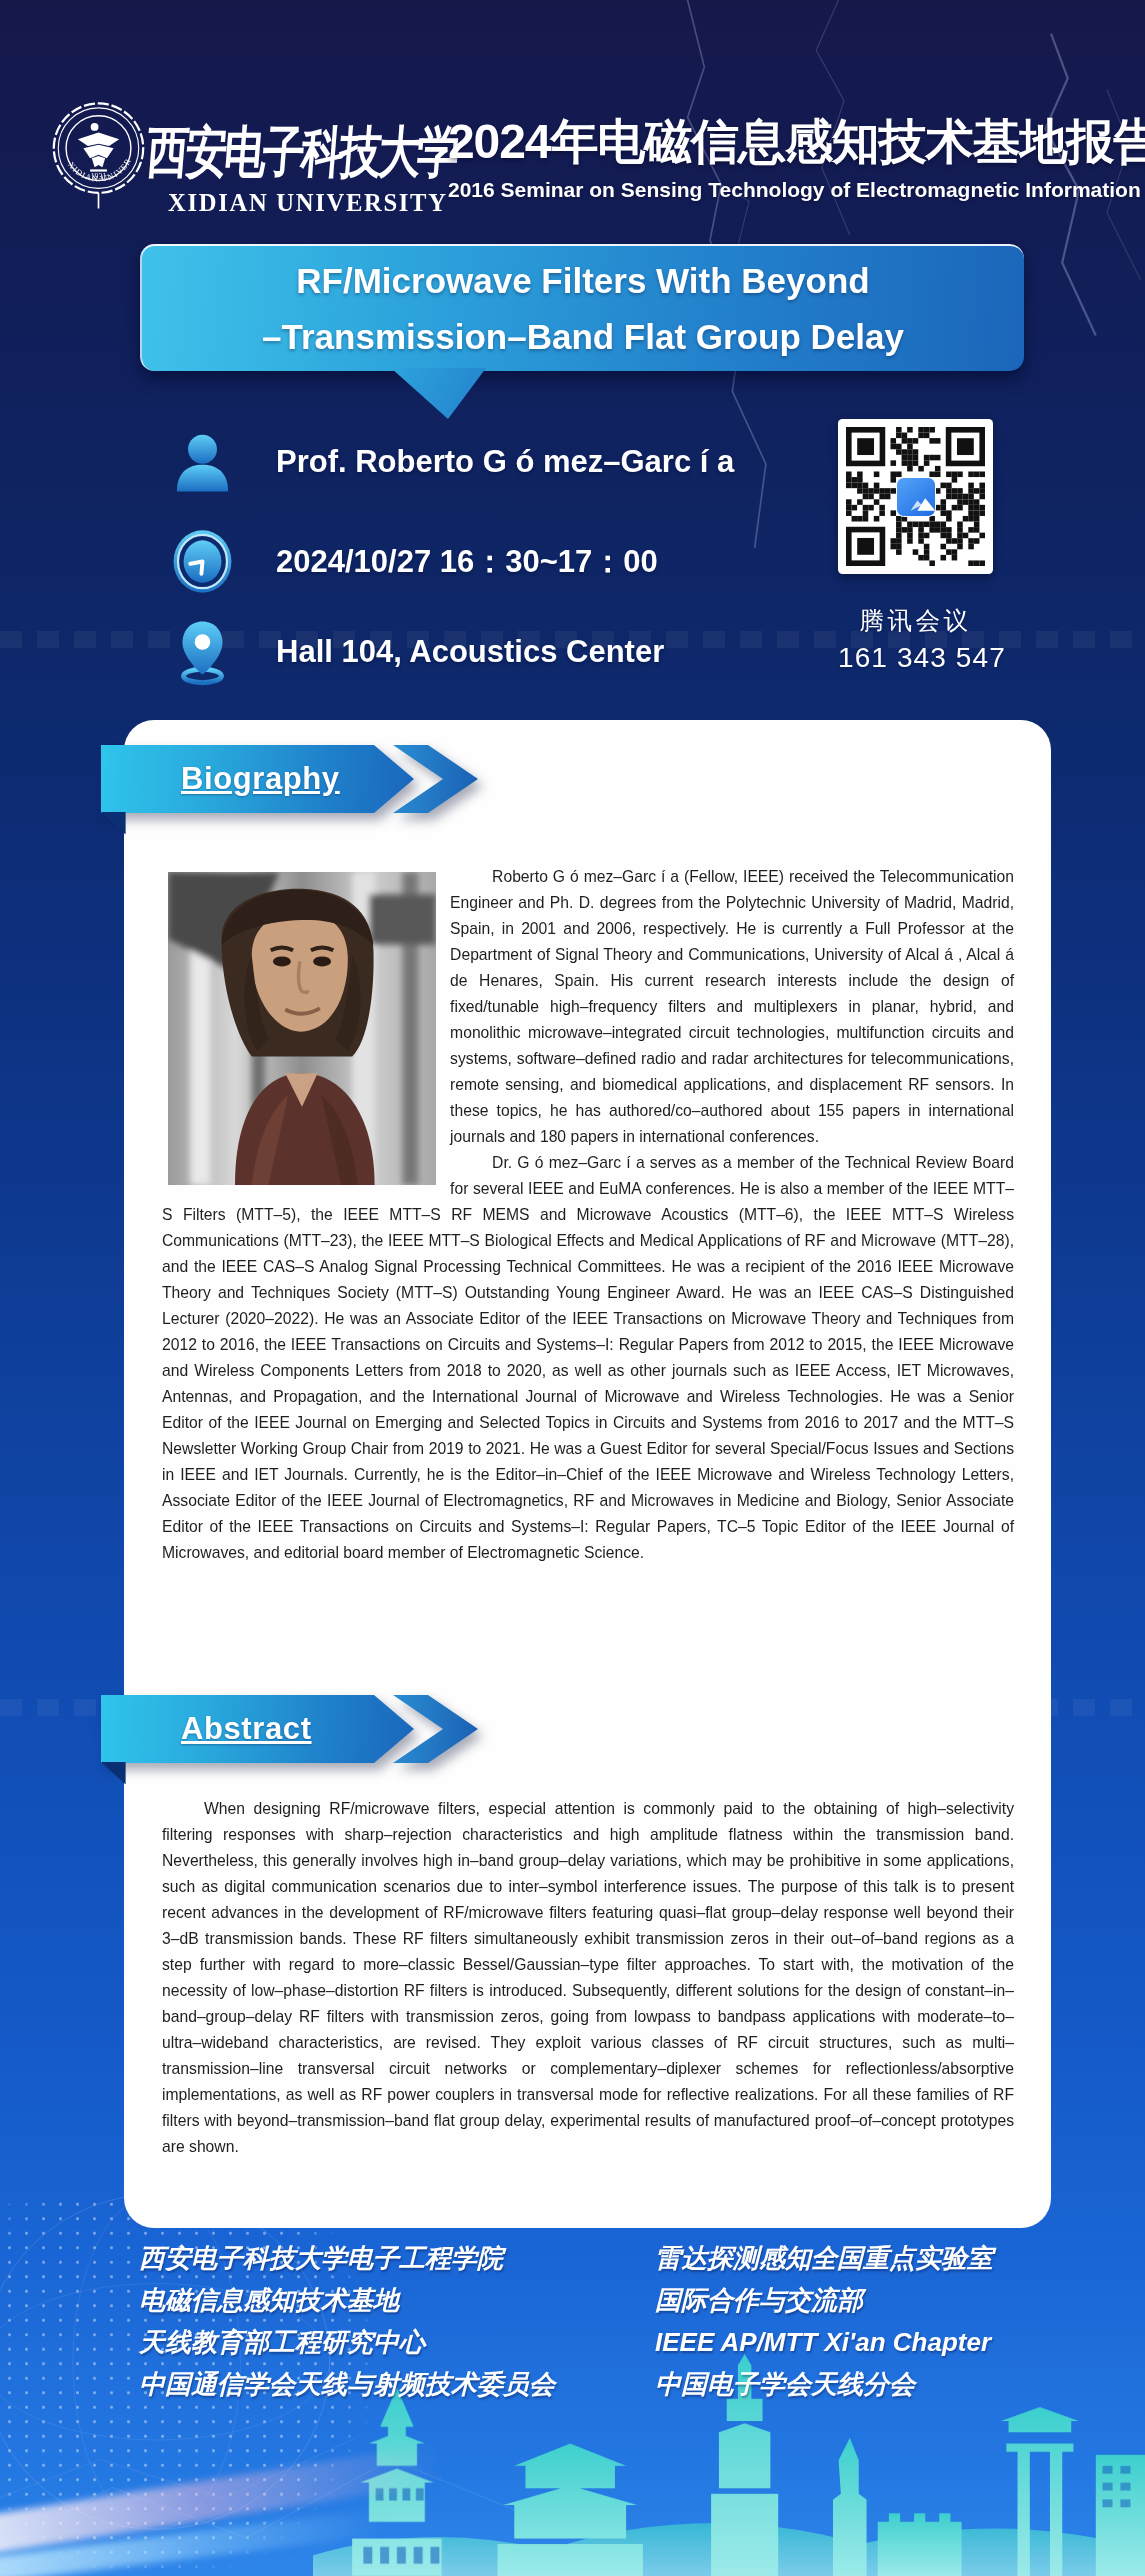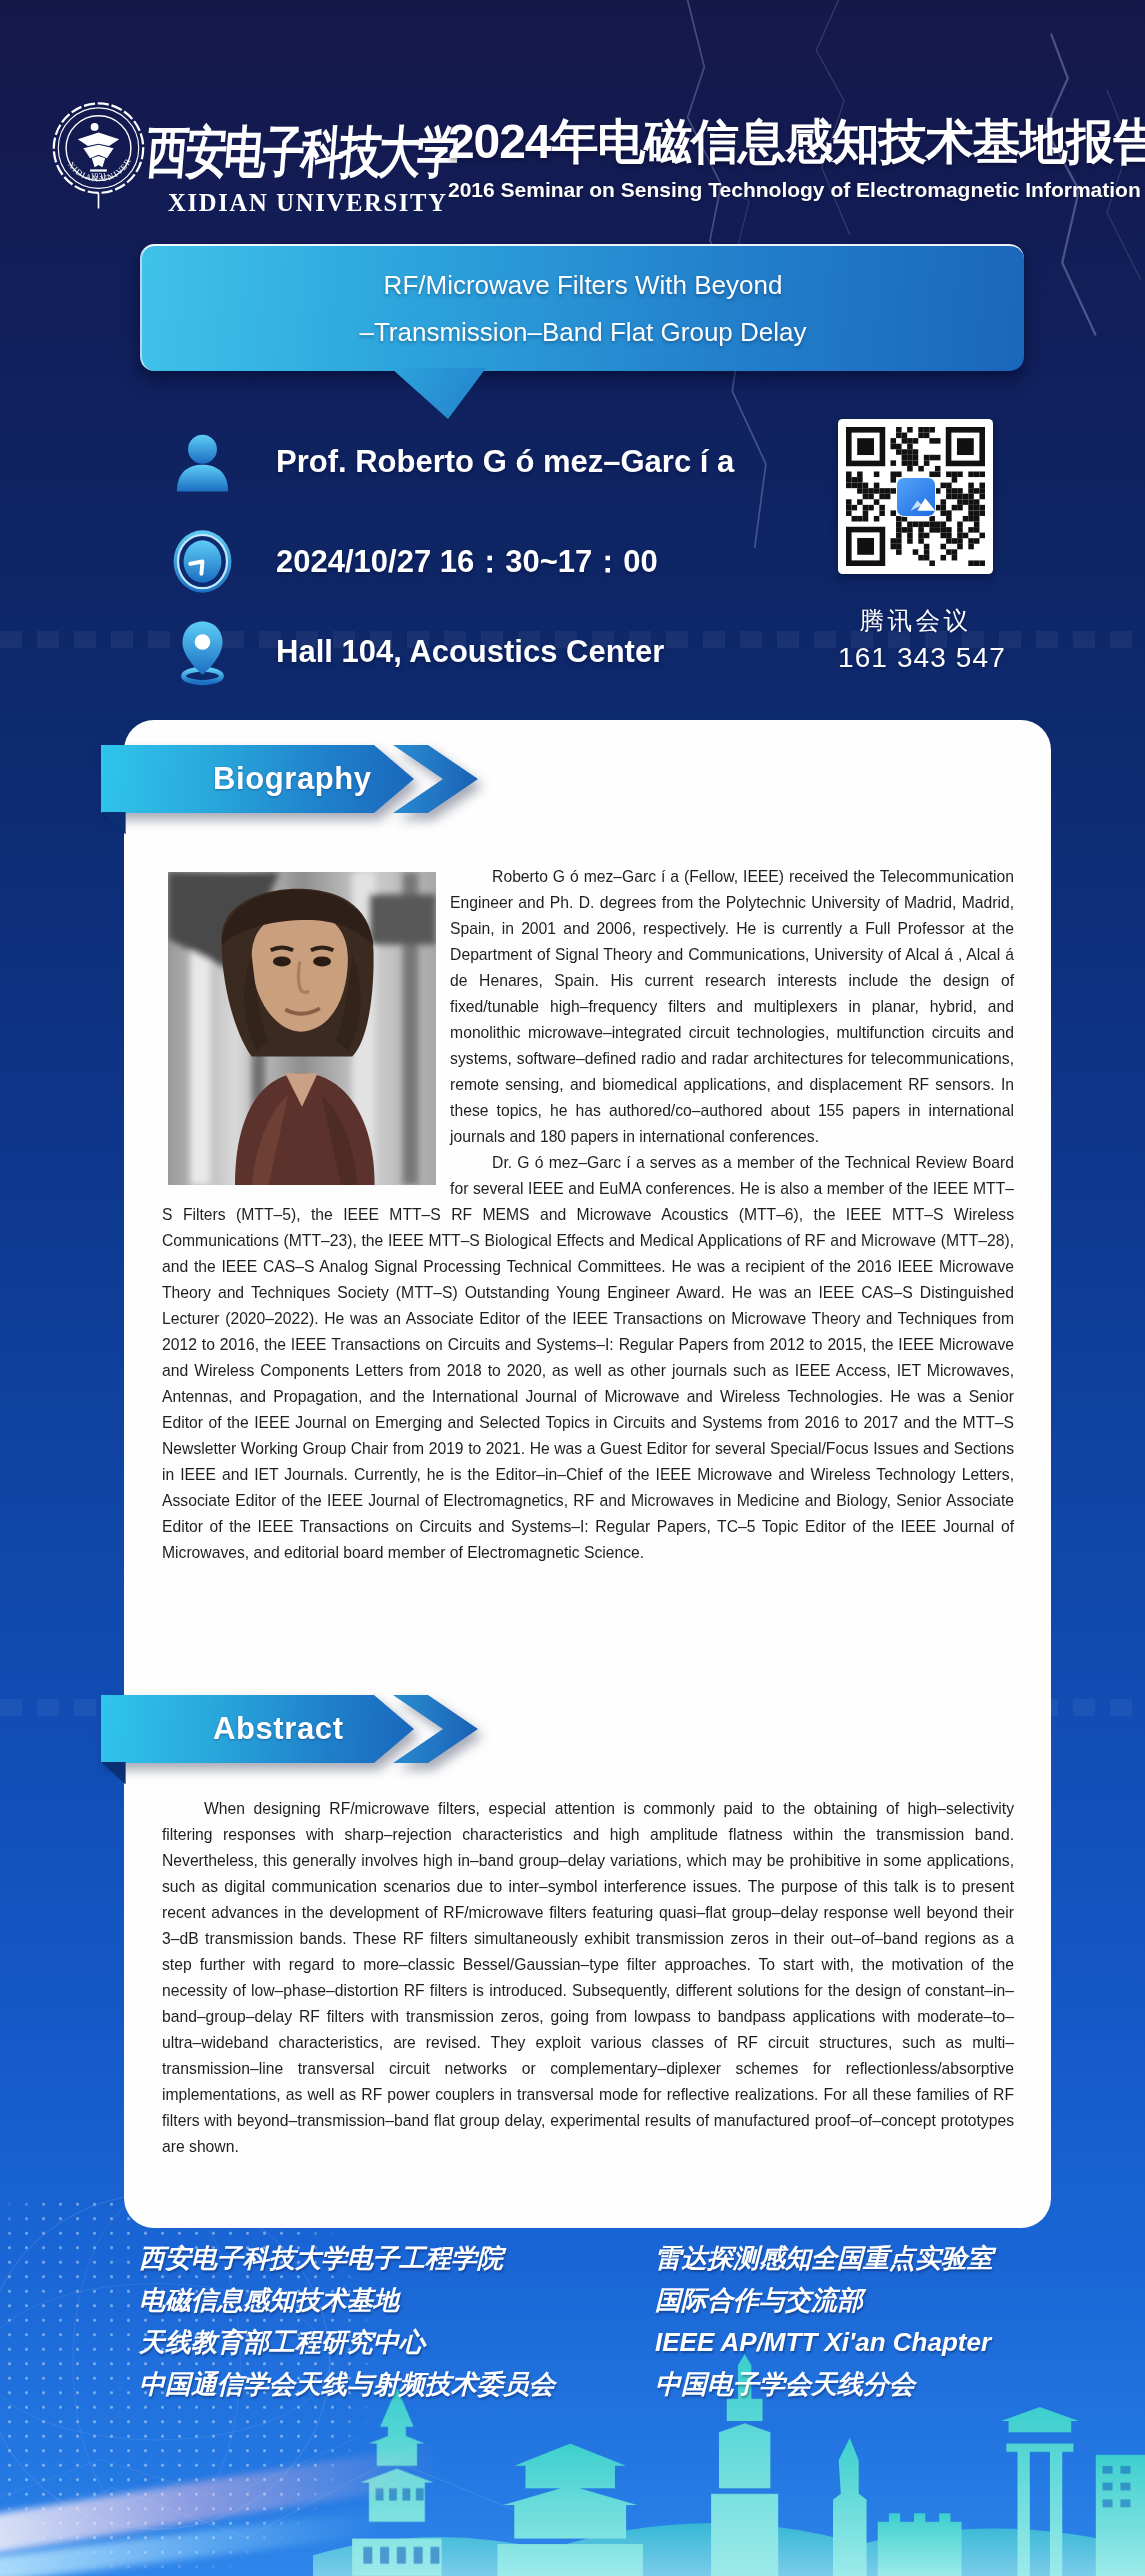--- a/index.html
+++ b/index.html
@@ -38,21 +38,21 @@
   .main-title{left:448px;top:110px;width:677px;font-size:48px;font-weight:900;letter-spacing:-1.1px;
     white-space:nowrap;text-shadow:0 1.7px 4.5px rgba(0,0,30,.45);}
   .sub-title{left:448px;top:178px;width:682px;font-size:21px;font-weight:bold;white-space:nowrap;
     text-shadow:0 1.1px 3.4px rgba(0,0,30,.45);}
   
   .banner{left:140px;top:244px;width:882px;height:125px;border-radius:14.5px;
     background:linear-gradient(95deg,#3fc2ea 0%,#2da4dc 30%,#2381cc 65%,#1b66ba 100%);
     border-top:2.8px solid rgba(255,255,255,.92);border-left:2.8px solid rgba(240,248,255,.75);
     box-shadow:0 7.8px 14.5px rgba(2,8,40,.55);
     display:flex;flex-direction:column;justify-content:center;align-items:center;gap:21px;}
-  .banner .line{font-size:26px;font-weight:normal;line-height:1;white-space:nowrap;
+  .banner .line{font-size:35px;font-weight:bold;line-height:1;white-space:nowrap;
     text-shadow:0 1.7px 3.4px rgba(0,20,60,.35);}
   .banner-tail{left:391px;top:368px;width:95px;height:51px;
     background:linear-gradient(120deg,#2da4dc,#2381cc);
     clip-path:polygon(0 0,100% 0,60% 100%);
     filter:drop-shadow(0 4.5px 4.5px rgba(2,8,40,.4));}
   
   .info-row{position:absolute;left:168px;display:flex;align-items:center;gap:39px;height:69px;}
   .info-icon{width:69px;height:69px;flex:0 0 auto;}
   .info-text{font-size:31px;font-weight:bold;white-space:nowrap;text-shadow:0 1.7px 3.4px rgba(0,10,50,.4);}
   
@@ -66,22 +66,22 @@
   .qr-platform{top:604px;font-size:24.6px;letter-spacing:3.4px;}
   .qr-id{top:642px;font-size:28px;letter-spacing:1.1px;}
   
   .panel{left:124px;top:720px;width:927px;height:1508px;background:#fefefe;border-radius:30px;}
   
   .ribbon{position:absolute;width:481px;height:68px;filter:drop-shadow(5.6px 7.8px 5.6px rgba(4,12,50,.35));}
   .ribbon-body{position:absolute;left:0;top:0;width:313px;height:68px;
     clip-path:polygon(0 0,273px 0,313px 50%,273px 100%,0 100%);
     background:linear-gradient(95deg,#2fc5ec 0%,#29a8dc 35%,#1f80ca 72%,#1a66bc 100%);
     display:flex;align-items:center;}
-  .ribbon-label{padding-left:112px;font-size:31px;font-weight:bold;letter-spacing:0.6px;color:#fff;
-    text-shadow:0 1.1px 2.2px rgba(0,20,70,.35);}
+  .ribbon-label{padding-left:80px;font-size:31px;font-weight:bold;letter-spacing:0.6px;color:#fff;
+    text-shadow:0 1.1px 2.2px rgba(0,20,70,.35);text-decoration:underline;}
   .ribbon-chevron{position:absolute;left:292px;top:0;width:85px;height:68px;
     clip-path:polygon(0 0,35px 0,85px 50%,35px 100%,0 100%,50px 50%);
     background:linear-gradient(95deg,#2a8ed2,#1a5fb4);}
   .ribbon-fold{position:absolute;width:24.6px;height:22.4px;background:#0b2f73;
     clip-path:polygon(0 0,100% 0,100% 100%);}
   .rb-bio{left:101px;top:745px;}
   .fold-bio{left:101px;top:812px;}
   .rb-abs{left:101px;top:1695px;}
   .fold-abs{left:101px;top:1762px;}
   

